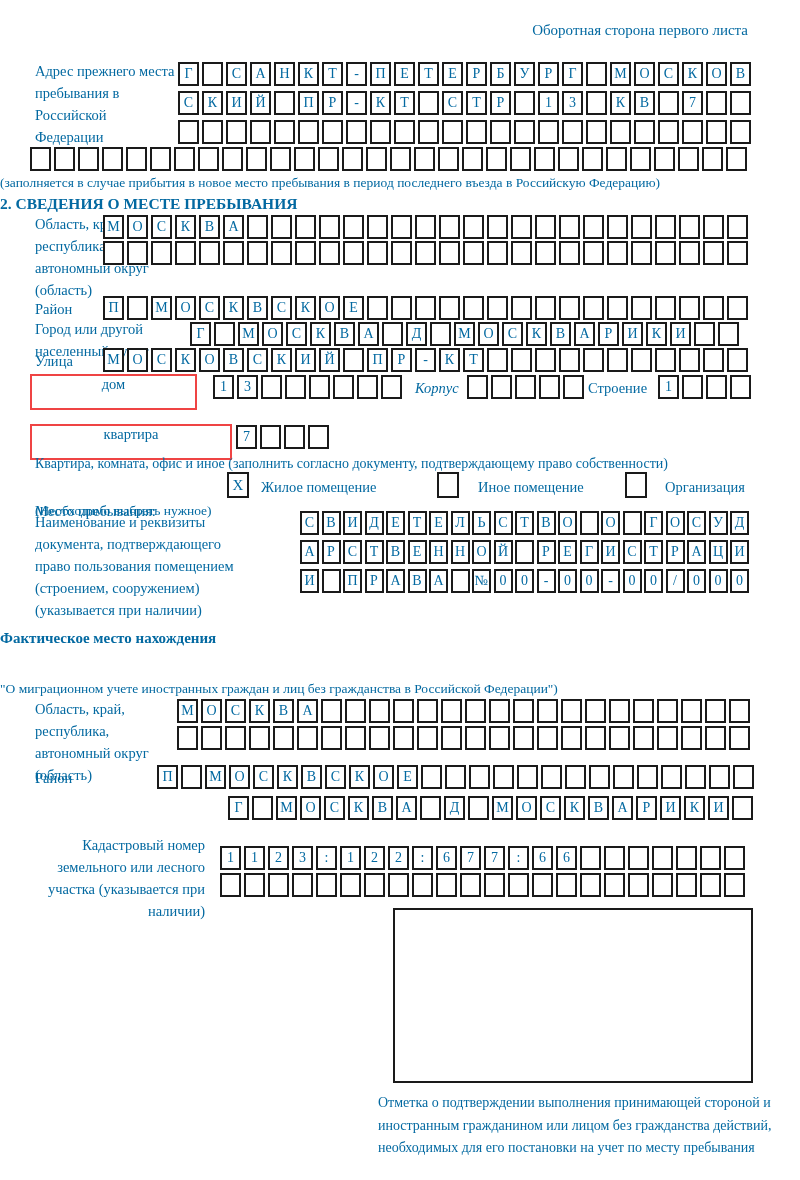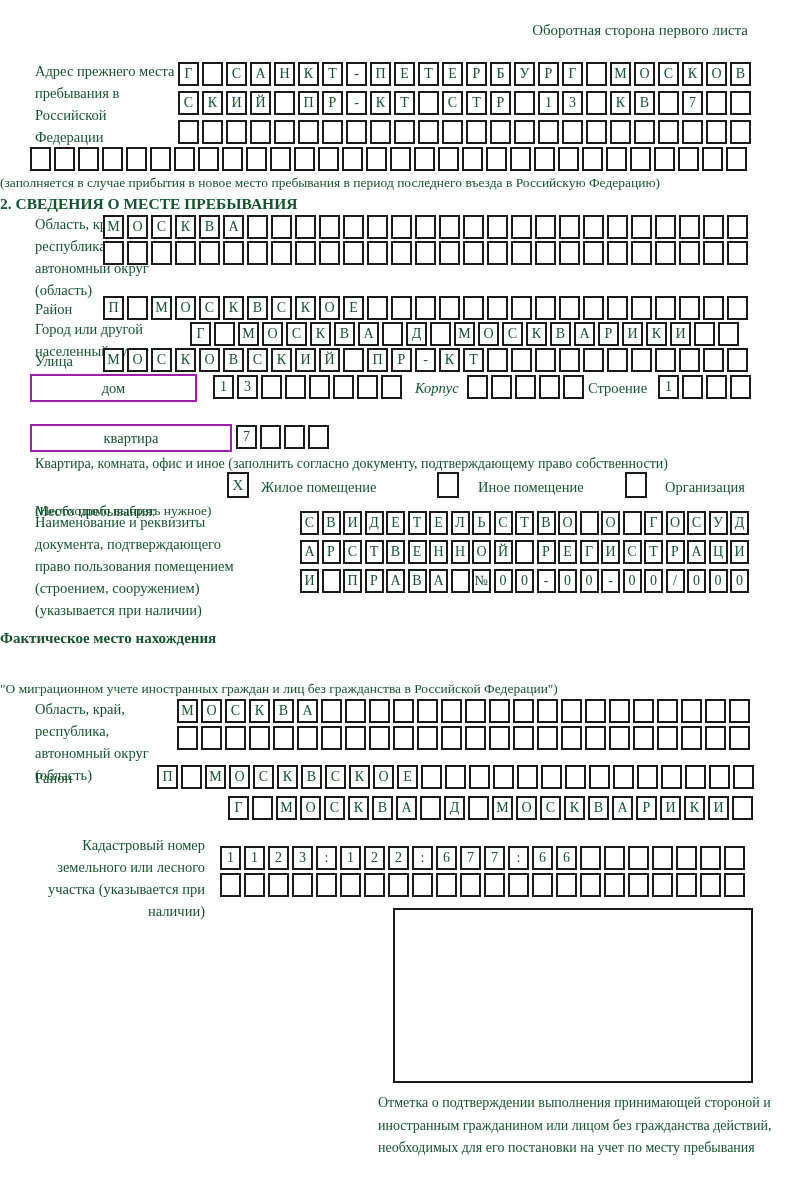--- a/index.html
+++ b/index.html
@@ -1,35 +1,35 @@
 <!DOCTYPE html>
 <html><head>
 <meta charset="utf-8">
 <style>
   html,body { margin:0; padding:0; background:#fff; }
   .page {
     position:relative; width:800px; height:1180px; background:#fff;
-    font-family:"Liberation Serif","DejaVu Serif",serif; color:#14532d; overflow:hidden;
+    font-family:"Liberation Serif","DejaVu Serif",serif; color:#0369a1; overflow:hidden;
   }
   .abs { position:absolute; }
   .label { font-size:14.5px; line-height:22px; }
   .hint  { font-size:13.5px; line-height:18px; }
   .title { font-size:15.5px; font-weight:bold; }
   .center { text-align:left; }
   .boxrow { position:absolute; display:flex; gap:3px; }
   .cell {
     width:21px; height:24px; box-sizing:border-box; border:2px solid #1a1a1a;
     display:flex; align-items:center; justify-content:center;
     font-size:14px; line-height:1; background:#fff; flex:0 0 auto;
   }
   .boxrow.narrow { gap:2.5px; }
   .boxrow.narrow .cell { width:19px; }
   .widebox {
-    position:absolute; box-sizing:border-box; border:2px solid #a21caf; height:28px;
-    display:flex; align-items:center; justify-content:center; font-size:14.5px; background:#fff;
+    position:absolute; box-sizing:border-box; border:2px solid #ef4444; height:36px;
+    display:flex; justify-content:center; font-size:14.5px; background:#fff;
   }
   .chk {
     position:absolute; width:22px; height:26px; box-sizing:border-box; border:2px solid #1a1a1a;
     display:flex; align-items:center; justify-content:center; font-size:15px; background:#fff;
   }
   .stampbox { position:absolute; box-sizing:border-box; border:2.5px solid #1a1a1a; background:#fff; }
 </style>
 </head>
 <body>
 

